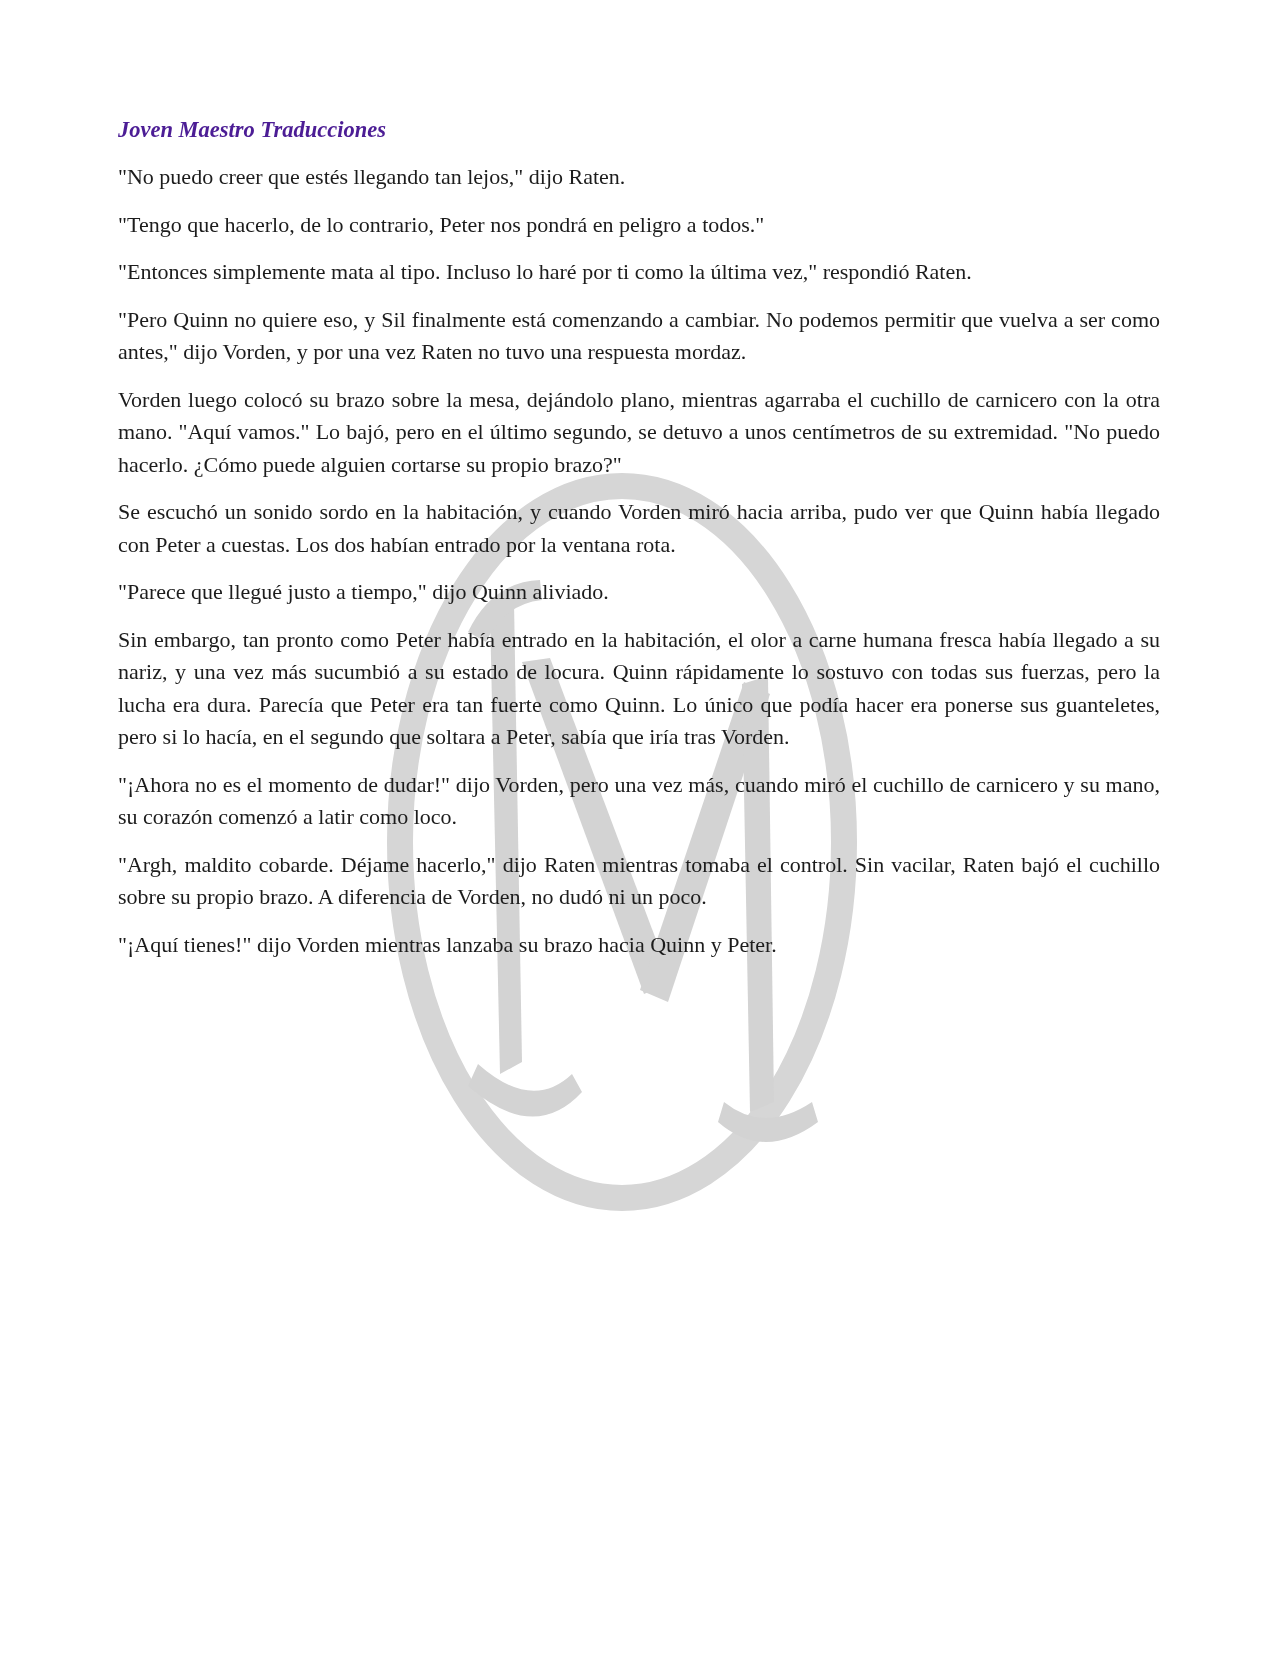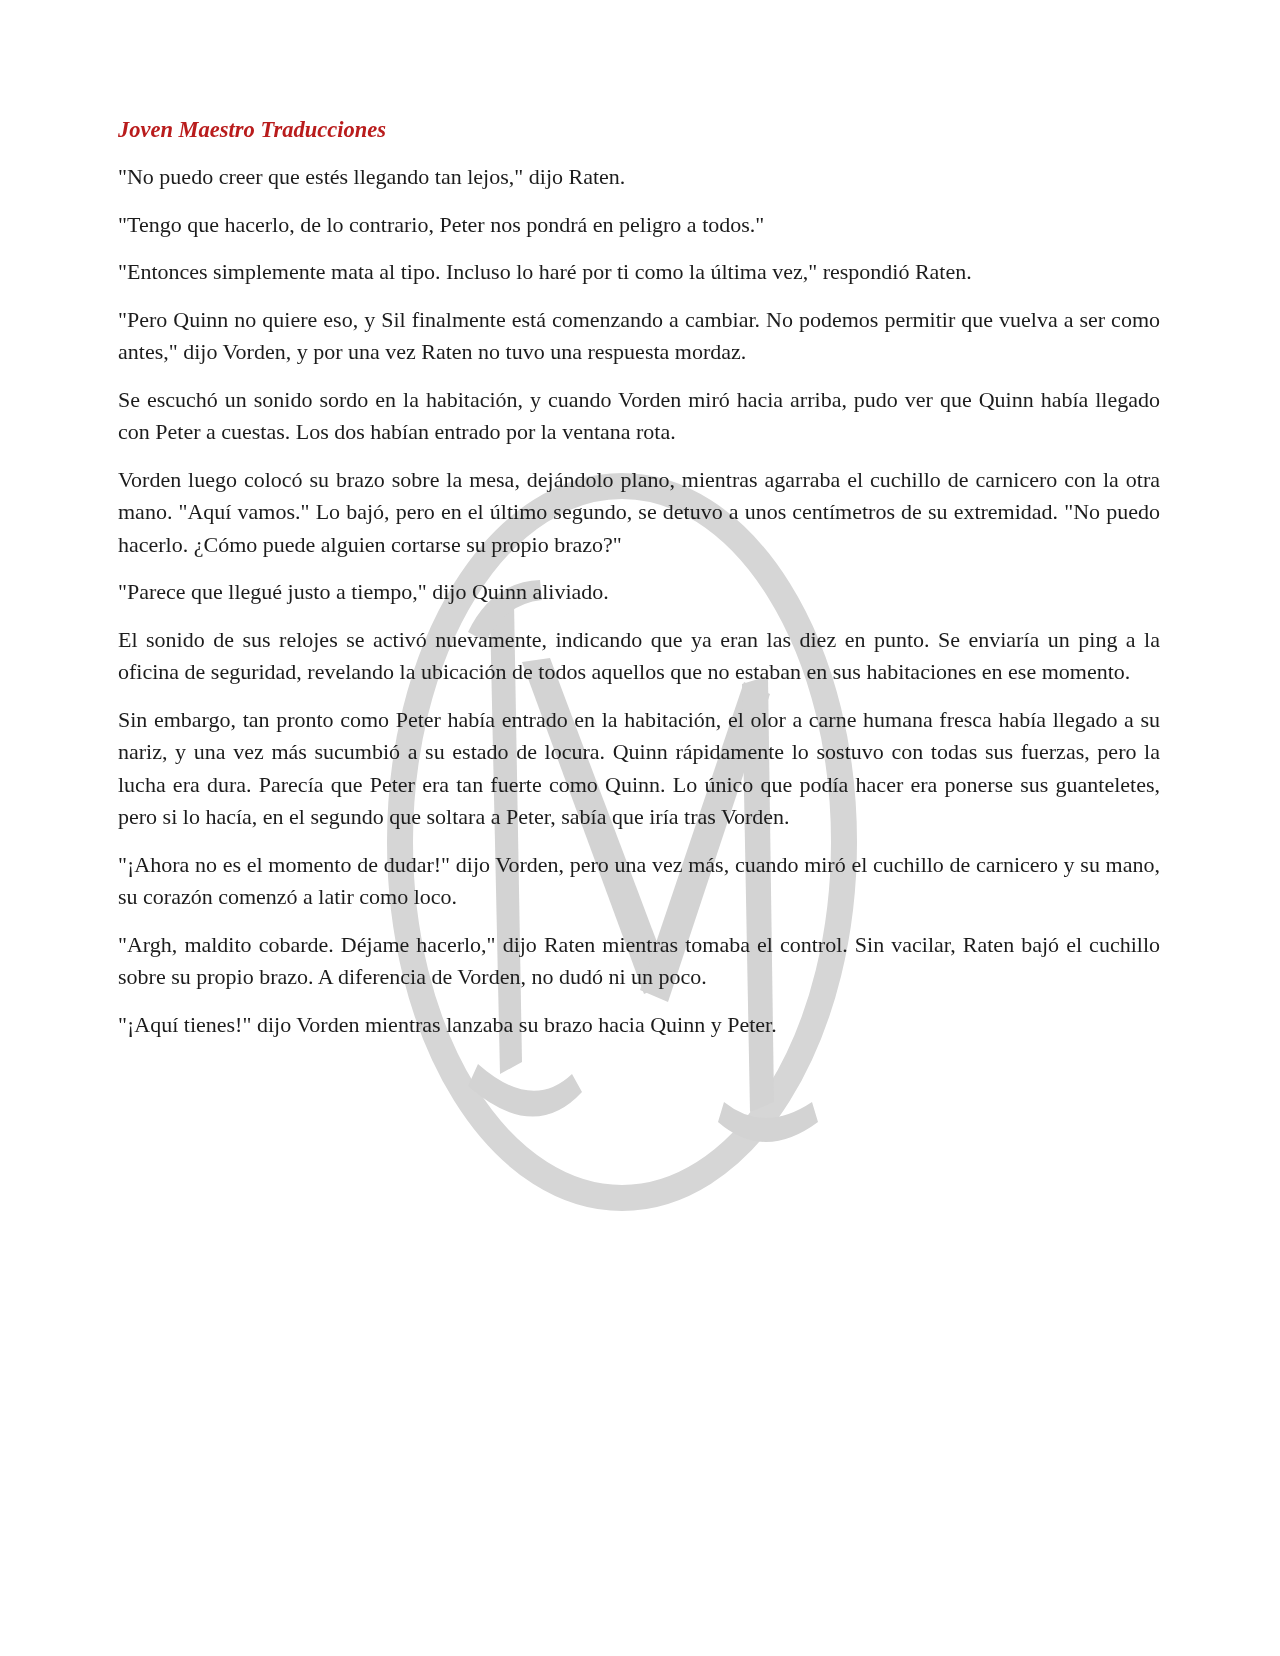--- a/index.html
+++ b/index.html
@@ -31,21 +31,21 @@
       width: 1042px;
       z-index: 1;
     }
     .doc-title {
       font-family: "Liberation Serif", "DejaVu Serif", serif;
       font-weight: bold;
       font-style: italic;
       font-size: 22.5px;
       line-height: 32px;
       margin: 0 0 15px 0;
-      color: #b91c1c;
+      color: #4c1d95;
     }
     .para {
       font-size: 22px;
       line-height: 32.5px;
       margin: 0 0 15px 0;
       text-align: justify;
       color: #1c1c1c;
     }
     .para.last-left { text-align: left; }
   </style>
@@ -75,21 +75,20 @@
   </g>
 </svg>
 
 <main class="page">
   <h1 class="doc-title">Joven Maestro Traducciones</h1>
 
   <p class="para">"No puedo creer que estés llegando tan lejos," dijo Raten.</p>
   <p class="para">"Tengo que hacerlo, de lo contrario, Peter nos pondrá en peligro a todos."</p>
   <p class="para">"Entonces simplemente mata al tipo. Incluso lo haré por ti como la última vez," respondió Raten.</p>
   <p class="para">"Pero Quinn no quiere eso, y Sil finalmente está comenzando a cambiar. No podemos permitir que vuelva a ser como antes," dijo Vorden, y por una vez Raten no tuvo una respuesta mordaz.</p>
+  <p class="para">Vorden luego colocó su brazo sobre la mesa, dejándolo plano, mientras agarraba el cuchillo de carnicero con la otra mano. "Aquí vamos." Lo bajó, pero en el último segundo, se detuvo a unos centímetros de su extremidad. "No puedo hacerlo. ¿Cómo puede alguien cortarse su propio brazo?"</p>
   <p class="para">Se escuchó un sonido sordo en la habitación, y cuando Vorden miró hacia arriba, pudo ver que Quinn había llegado con Peter a cuestas. Los dos habían entrado por la ventana rota.</p>
-  <p class="para">Vorden luego colocó su brazo sobre la mesa, dejándolo plano, mientras agarraba el cuchillo de carnicero con la otra mano. "Aquí vamos." Lo bajó, pero en el último segundo, se detuvo a unos centímetros de su extremidad. "No puedo hacerlo. ¿Cómo puede alguien cortarse su propio brazo?"</p>
   <p class="para">"Parece que llegué justo a tiempo," dijo Quinn aliviado.</p>
-  <p class="para">El sonido de sus relojes se activó nuevamente, indicando que ya eran las diez en punto. Se enviaría un ping a la oficina de seguridad, revelando la ubicación de todos aquellos que no estaban en sus habitaciones en ese momento.</p>
   <p class="para">Sin embargo, tan pronto como Peter había entrado en la habitación, el olor a carne humana fresca había llegado a su nariz, y una vez más sucumbió a su estado de locura. Quinn rápidamente lo sostuvo con todas sus fuerzas, pero la lucha era dura. Parecía que Peter era tan fuerte como Quinn. Lo único que podía hacer era ponerse sus guanteletes, pero si lo hacía, en el segundo que soltara a Peter, sabía que iría tras Vorden.</p>
   <p class="para">"¡Ahora no es el momento de dudar!" dijo Vorden, pero una vez más, cuando miró el cuchillo de carnicero y su mano, su corazón comenzó a latir como loco.</p>
   <p class="para">"Argh, maldito cobarde. Déjame hacerlo," dijo Raten mientras tomaba el control. Sin vacilar, Raten bajó el cuchillo sobre su propio brazo. A diferencia de Vorden, no dudó ni un poco.</p>
   <p class="para last-left">"¡Aquí tienes!" dijo Vorden mientras lanzaba su brazo hacia Quinn y Peter.</p>
 </main>
 
 </body></html>

